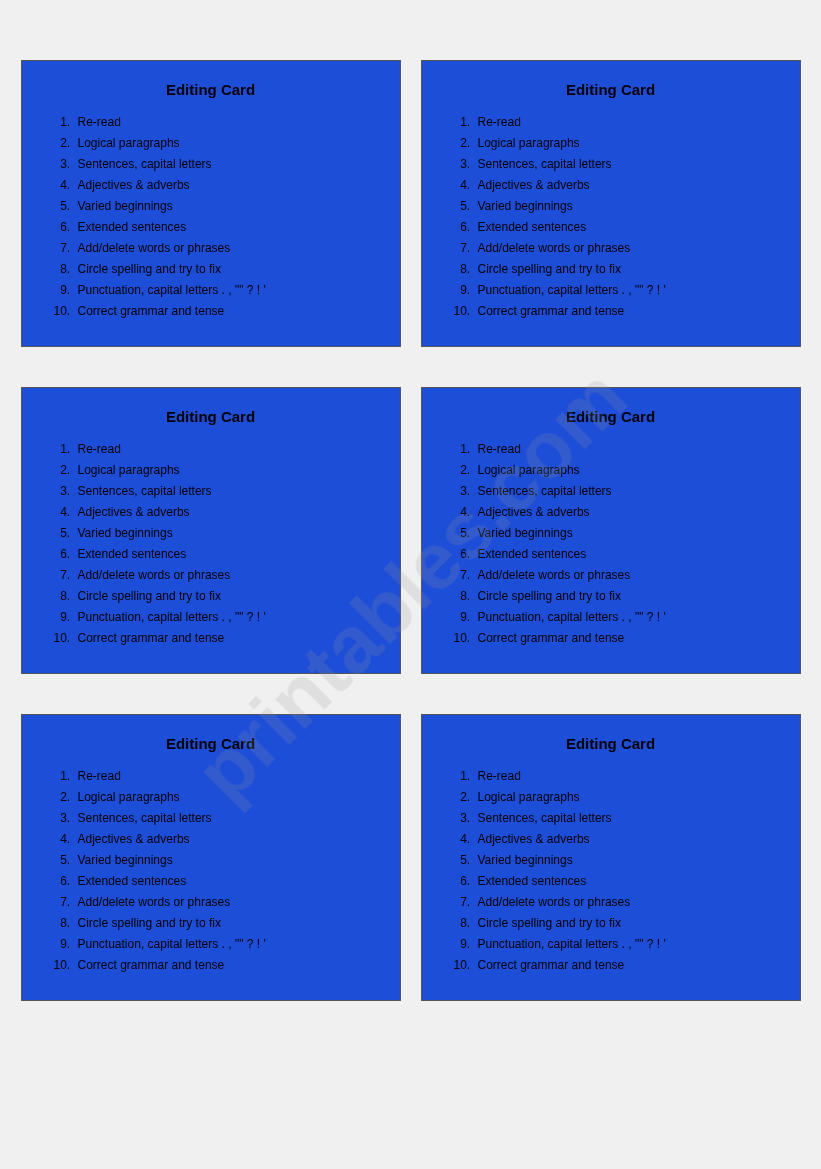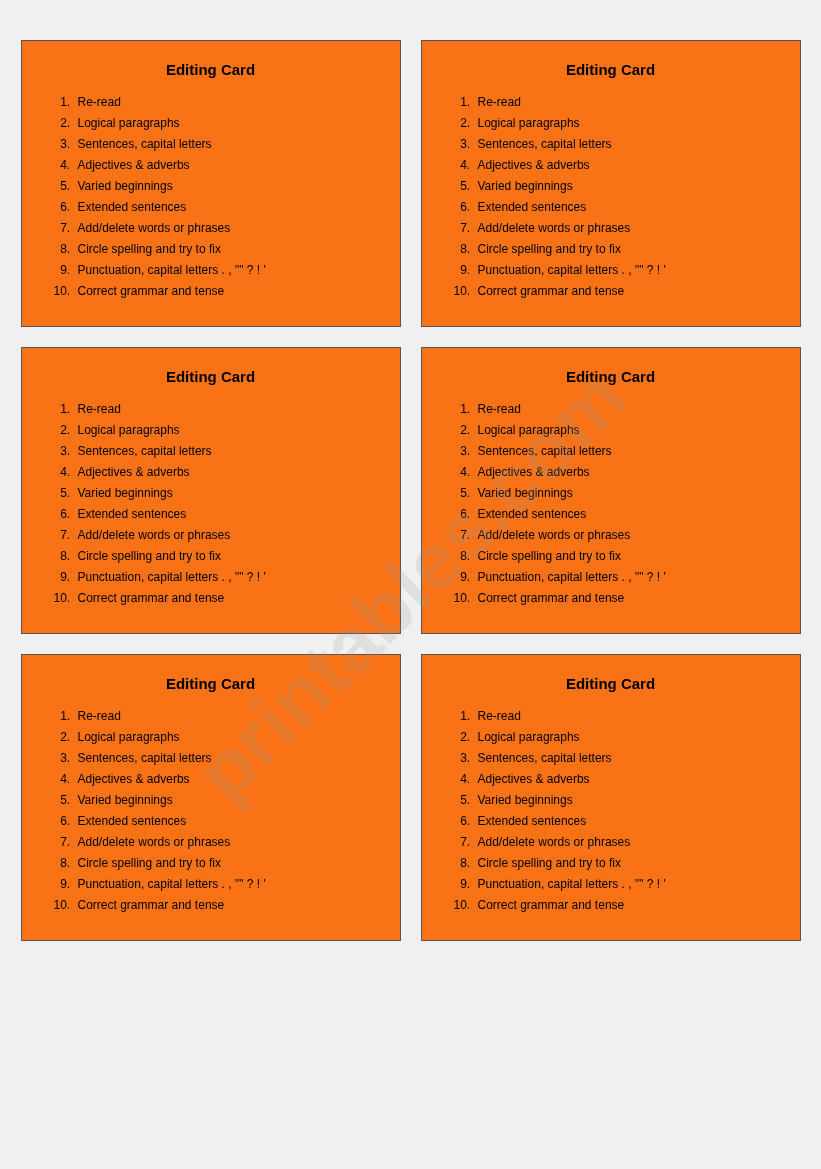--- a/index.html
+++ b/index.html
@@ -22,24 +22,25 @@
     .page {
       width: 780px;
       background: #f0f0f0;
       display: grid;
       grid-template-columns: 1fr 1fr;
       grid-template-rows: auto auto auto;
       gap: 20px;
     }
 
     .card {
-      background: #f97316;
+      background: #1d4ed8;
       border: 1.5px solid #555;
       padding: 20px 24px 24px 24px;
       min-height: 280px;
+      margin-top: 20px;
     }
 
     .card-title {
       text-align: center;
       font-weight: bold;
       font-size: 15px;
       margin-bottom: 14px;
       font-family: Arial, sans-serif;
     }
 

